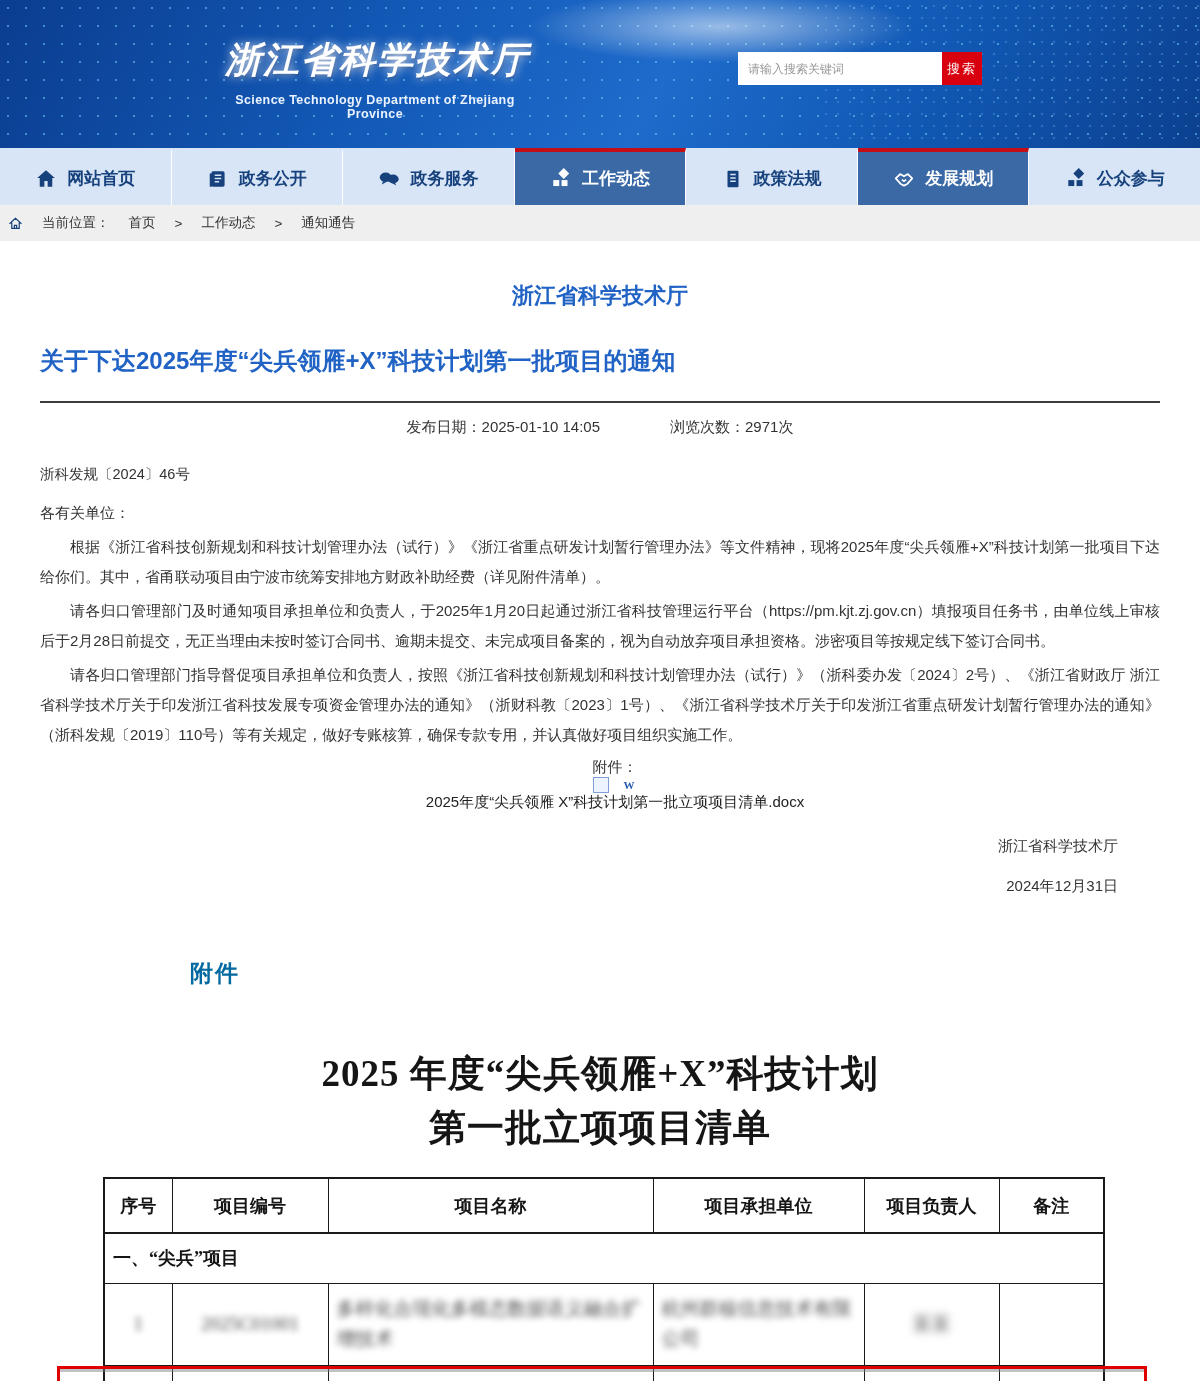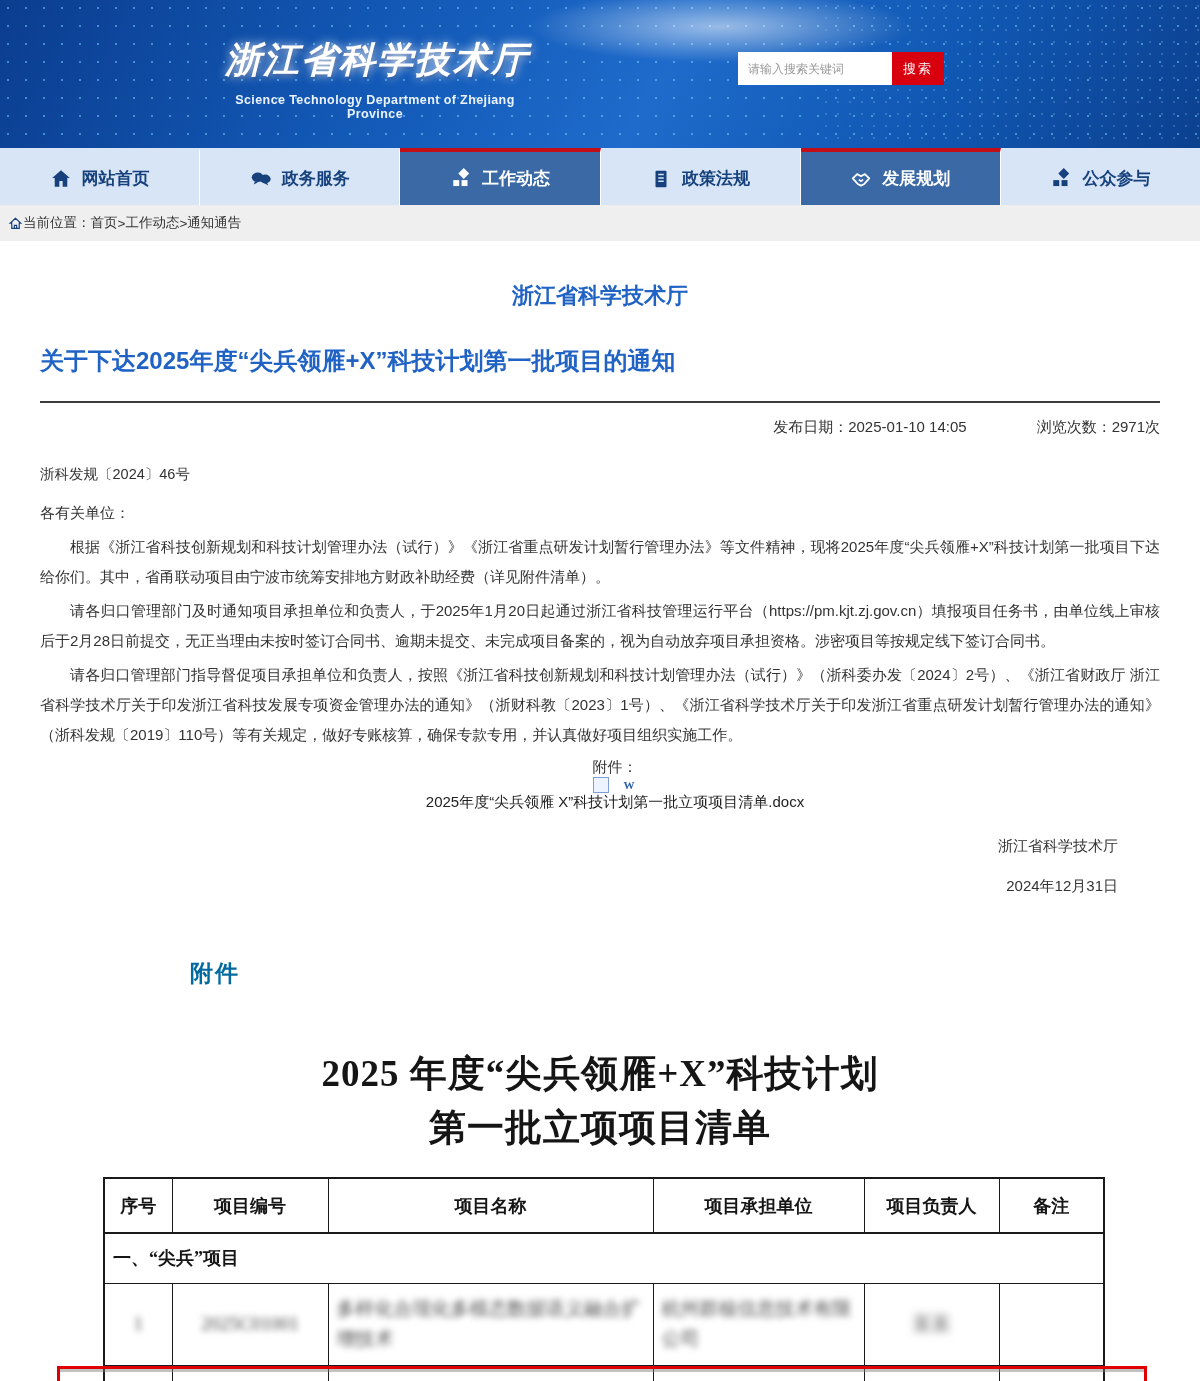--- a/index.html
+++ b/index.html
@@ -24,51 +24,51 @@
     background-size:12px 12px; opacity:.7;
   }
   .logo { position:absolute; left:225px; top:36px; width:300px; text-align:center; z-index:2; }
   .logo-title {
     color:#fff; font-size:36px; font-weight:bold; font-style:italic; letter-spacing:2px;
     text-shadow:0 0 10px rgba(255,255,255,.9), 1px 2px 3px rgba(0,40,110,.6); white-space:nowrap;
   }
   .logo-sub { color:#eaf3ff; font-size:12.5px; font-weight:bold; margin-top:8px; letter-spacing:.4px; }
   .search { position:absolute; left:738px; top:52px; display:flex; z-index:3; }
   .search input {
-    width:154px; height:33px; border:none; outline:none; padding:0 10px;
+    width:204px; height:33px; border:none; outline:none; padding:0 10px;
     font-size:12px; color:#000000; background:#fff;
   }
   .search input::placeholder { color:#9a9a9a; }
   .search button {
-    width:52px; height:33px; border:none; background:#d8000f; color:#fff;
+    width:40px; height:33px; border:none; background:#d8000f; color:#fff;
     font-size:13px; cursor:pointer; letter-spacing:2px;
   }
   
   .nav { display:flex; height:57px; background:#d7e5f6; }
   .nav-item {
     flex:1; display:flex; align-items:center; justify-content:center; gap:10px;
     background:#d7e5f6; color:#16417c; font-size:17px; font-weight:bold;
     border-right:1px solid #fff; border-top:4px solid transparent; cursor:pointer;
   }
   .nav-item:last-child { border-right:none; }
   .nav-item.active { background:#3a69a6; color:#fff; border-top:4px solid #c30d17; }
   .nav-item svg { width:22px; height:22px; }
   
   .crumb {
     height:36px; background:#efefef; display:flex; align-items:center;
-    padding-left:8px; font-size:13.5px; color:#333; gap:0;
+    padding-left:8px; font-size:13.5px; color:#333; gap:19px;
   }
   .crumb svg { width:15px; height:15px; }
   .crumb a { color:#333; text-decoration:none; cursor:pointer; }
   
   .article { padding:40px 40px 0 40px; }
   .a-title1 { text-align:center; color:#2063c5; font-size:22px; font-weight:bold; }
   .a-title2 { text-align:left; color:#2063c5; font-size:24px; font-weight:bold; margin-top:34px; }
   .a-hr { border:none; border-top:2px solid #3c3c3c; margin-top:24px; }
-  .a-meta { display:flex; justify-content:flex-end; gap:70px; margin-top:15px; font-size:15px; color:#333; }
+  .a-meta { display:flex; justify-content:center; gap:70px; margin-top:15px; font-size:15px; color:#333; }
   .doc-num { text-align:left; font-size:14.5px; margin-top:28px; }
   .body-text { font-size:15px; line-height:30px; text-align:justify; margin-top:14px; }
   .body-text p.ind { text-indent:2em; margin-top:4px; }
   .attach-line { font-size:15px; margin-top:8px; text-indent:2em; display:flex; align-items:center;flex-direction:column; }
   .attach-line .lbl { text-indent:0; margin-left:2em; }
   .word-ico {
     display:inline-block; width:16px; height:16px; margin:0 3px 0 4px; background:#eef4ff;
     border:1px solid #7f9fd6; color:#2a5db0; font-size:11px; font-weight:bold;
     text-align:center; line-height:15px; font-family:"Liberation Serif",serif;
   }
@@ -109,20 +109,28 @@
     <button>搜索</button>
   </div>
 </div>
 
 <div class="nav">
   <div class="nav-item">
     <svg viewBox="0 0 20 20">
         <path d="M10 2 L2 9 h2.3 v8 h4.2 v-5.2 h3 V17 h4.2 V9 H18 Z" fill="currentColor"></path>
       </svg>
     <span>网站首页</span>
+  </div>
+  <div class="nav-item">
+    <svg viewBox="0 0 20 20">
+        <rect x="4" y="3" width="12" height="14" rx="1.5" fill="currentColor"></rect>
+        <path d="M7 6.5h6 M7 9.5h6 M7 12.5h4" stroke="#d7e5f6" stroke-width="1.4" fill="none"></path>
+        <rect x="2.5" y="5" width="2" height="12" fill="currentColor"></rect>
+      </svg>
+    <span>政务公开</span>
   </div>
   <div class="nav-item">
     <svg viewBox="0 0 20 20">
         <ellipse cx="7" cy="8.5" rx="5.4" ry="4.3" fill="currentColor"></ellipse>
         <path d="M4.5 12 L3.5 15 L7.5 12.8 Z" fill="currentColor"></path>
         <ellipse cx="13.8" cy="10" rx="5" ry="4" fill="currentColor"></ellipse>
         <path d="M15.5 13.5 L16.5 16 L12.8 13.6 Z" fill="currentColor"></path>
       </svg>
     <span>政务服务</span>
   </div>

